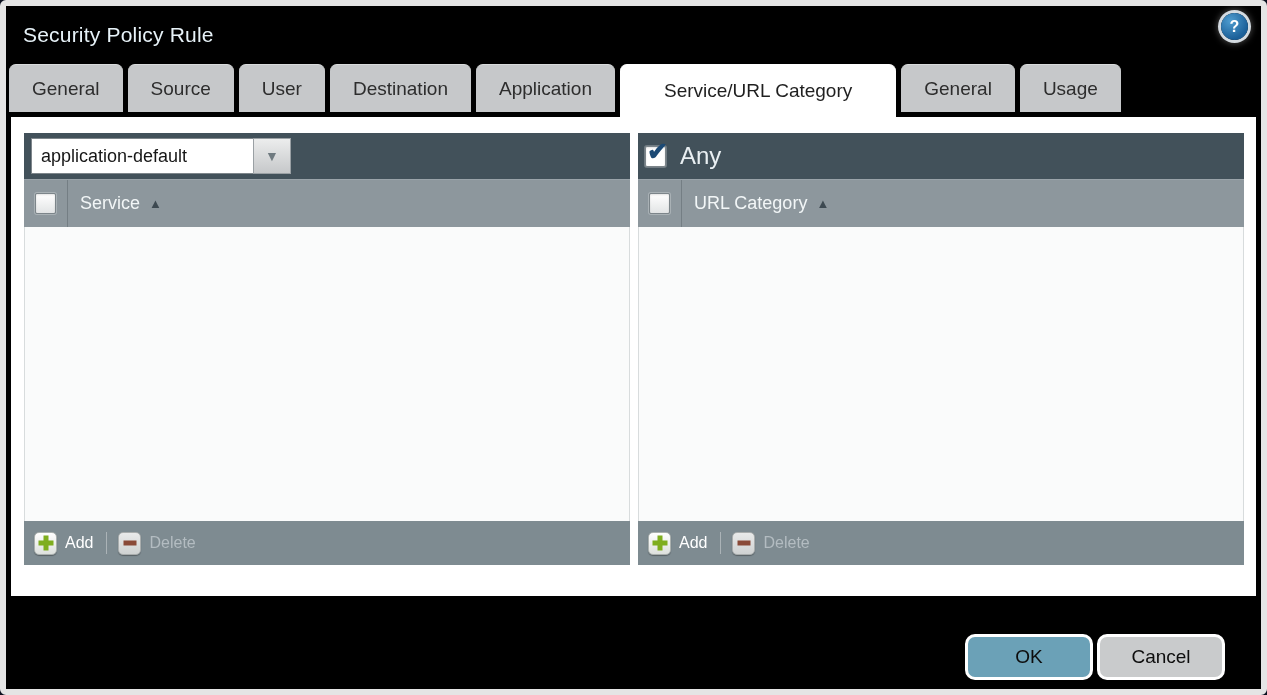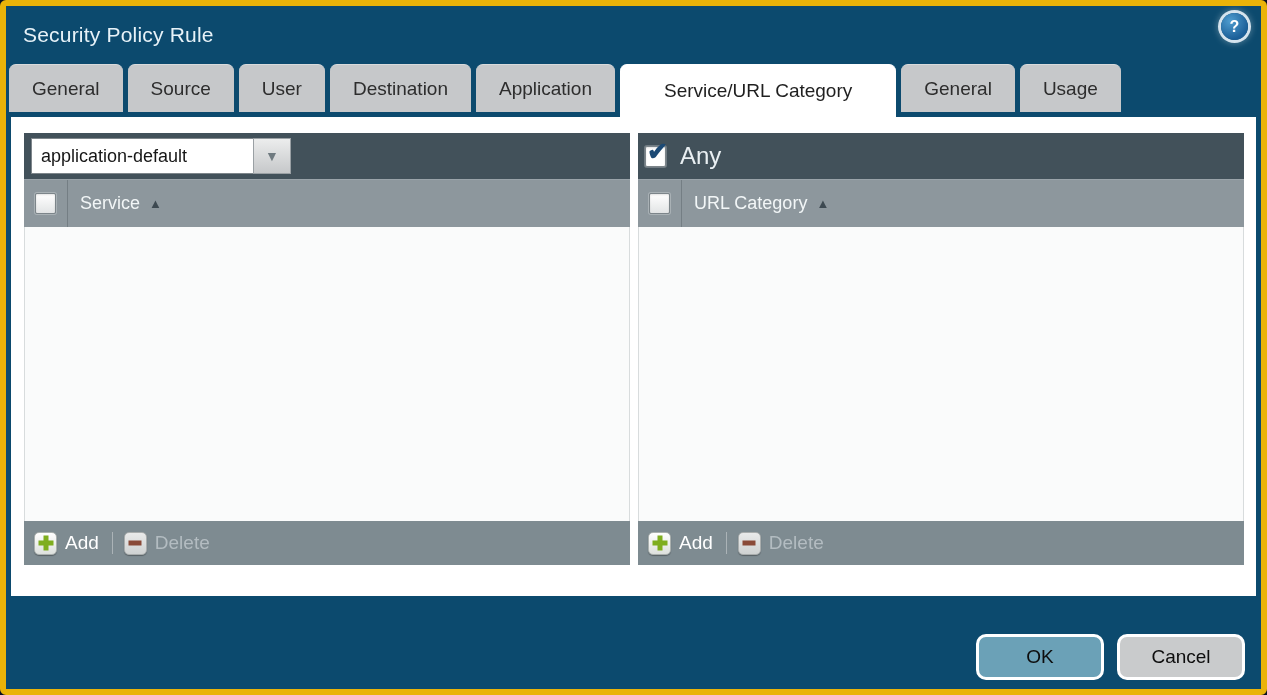--- a/index.html
+++ b/index.html
@@ -4,23 +4,23 @@
 <style>
   * { box-sizing: border-box; margin: 0; padding: 0; }
   html, body { width: 1267px; height: 695px; }
   body {
     font-family: "Liberation Sans", sans-serif;
     background: #0b101f;
   }
 
   .dialog-frame {
     width: 1267px; height: 695px;
-    border: 6px solid #eab308;
+    border: 6px solid #e5e5e5;
     border-radius: 6px;
-    background: #0c4a6e;
+    background: #000000;
     overflow: hidden;
     display: flex;
     flex-direction: column;
   }
 
   
   .titlebar {
     height: 58px;
     position: relative;
     display: flex;
@@ -206,21 +206,21 @@
     align-items: center;
     padding-left: 10px;
     flex: 0 0 auto;
   }
   .footer-btn {
     display: flex;
     align-items: center;
     cursor: pointer;
   }
   .footer-btn .btn-label {
-    font-size: 19px;
+    font-size: 16px;
     color: #ffffff;
     margin-left: 8px;
   }
   .footer-btn.disabled .btn-label { color: #b3bcc1; }
   .icon-add, .icon-delete {
     width: 23px; height: 23px;
     border-radius: 5px;
     position: relative;
     box-shadow: 0 1px 1px rgba(0,0,0,0.3);
   }
@@ -255,22 +255,22 @@
     background: rgba(255,255,255,0.35);
     margin: 0 11px 0 13px;
   }
 
   
   .action-bar {
     flex: 1;
     display: flex;
     align-items: center;
     justify-content: flex-end;
-    padding-right: 16px;
-    gap: 13px;
+    padding-right: 36px;
+    gap: 4px;
     margin-top: 28px;
   }
   .dialog-btn {
     height: 46px;
     min-width: 128px;
     border: 3px solid #ffffff;
     border-radius: 10px;
     font-family: "Liberation Sans", sans-serif;
     font-size: 19px;
     color: #0d0d0d;

